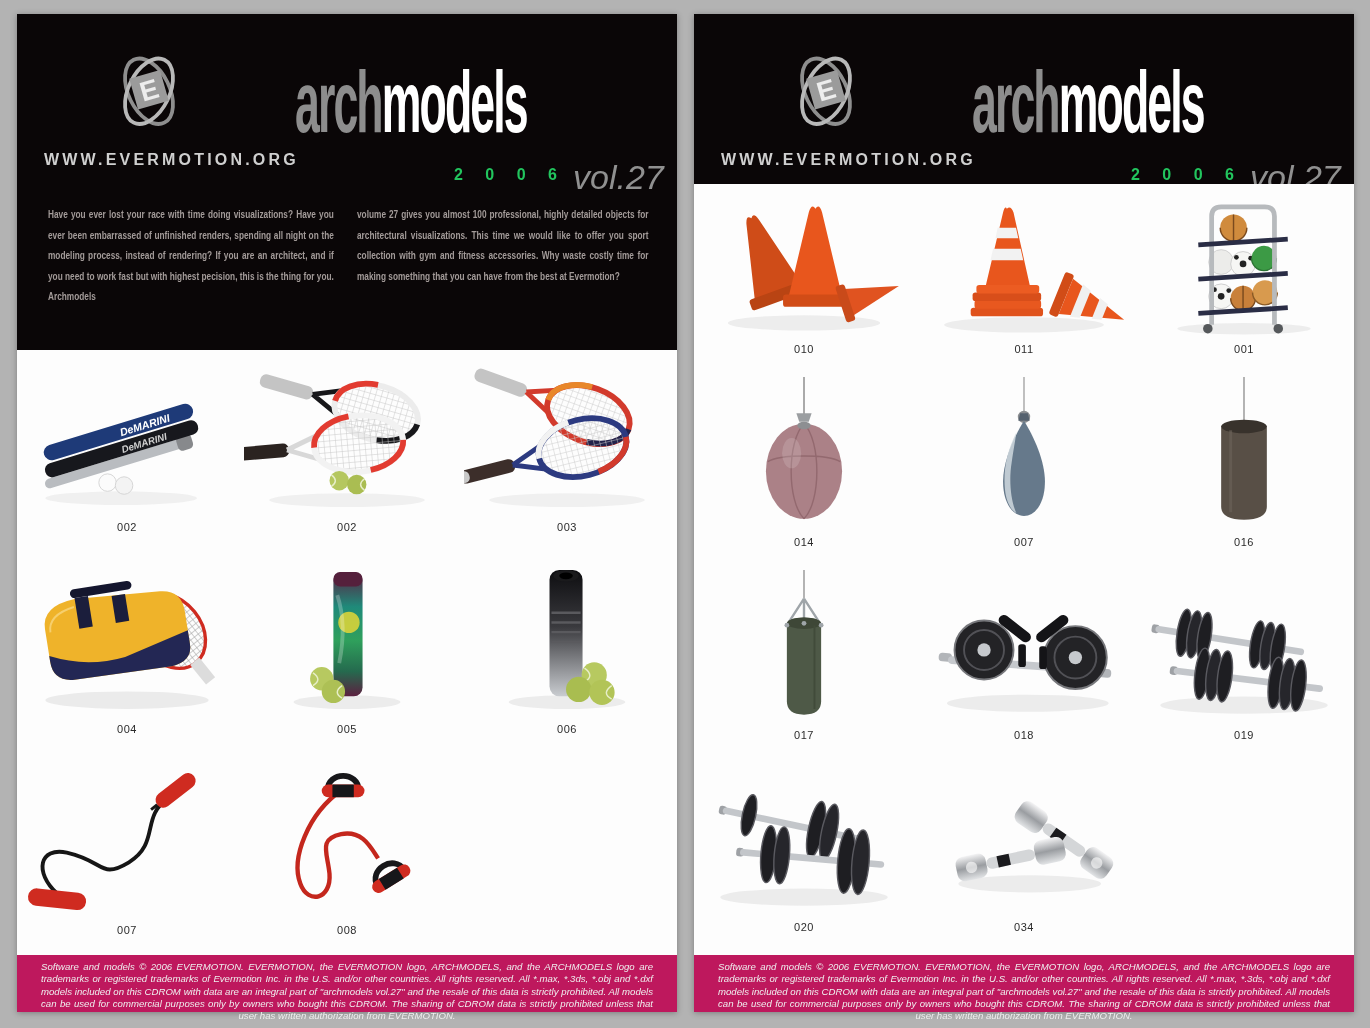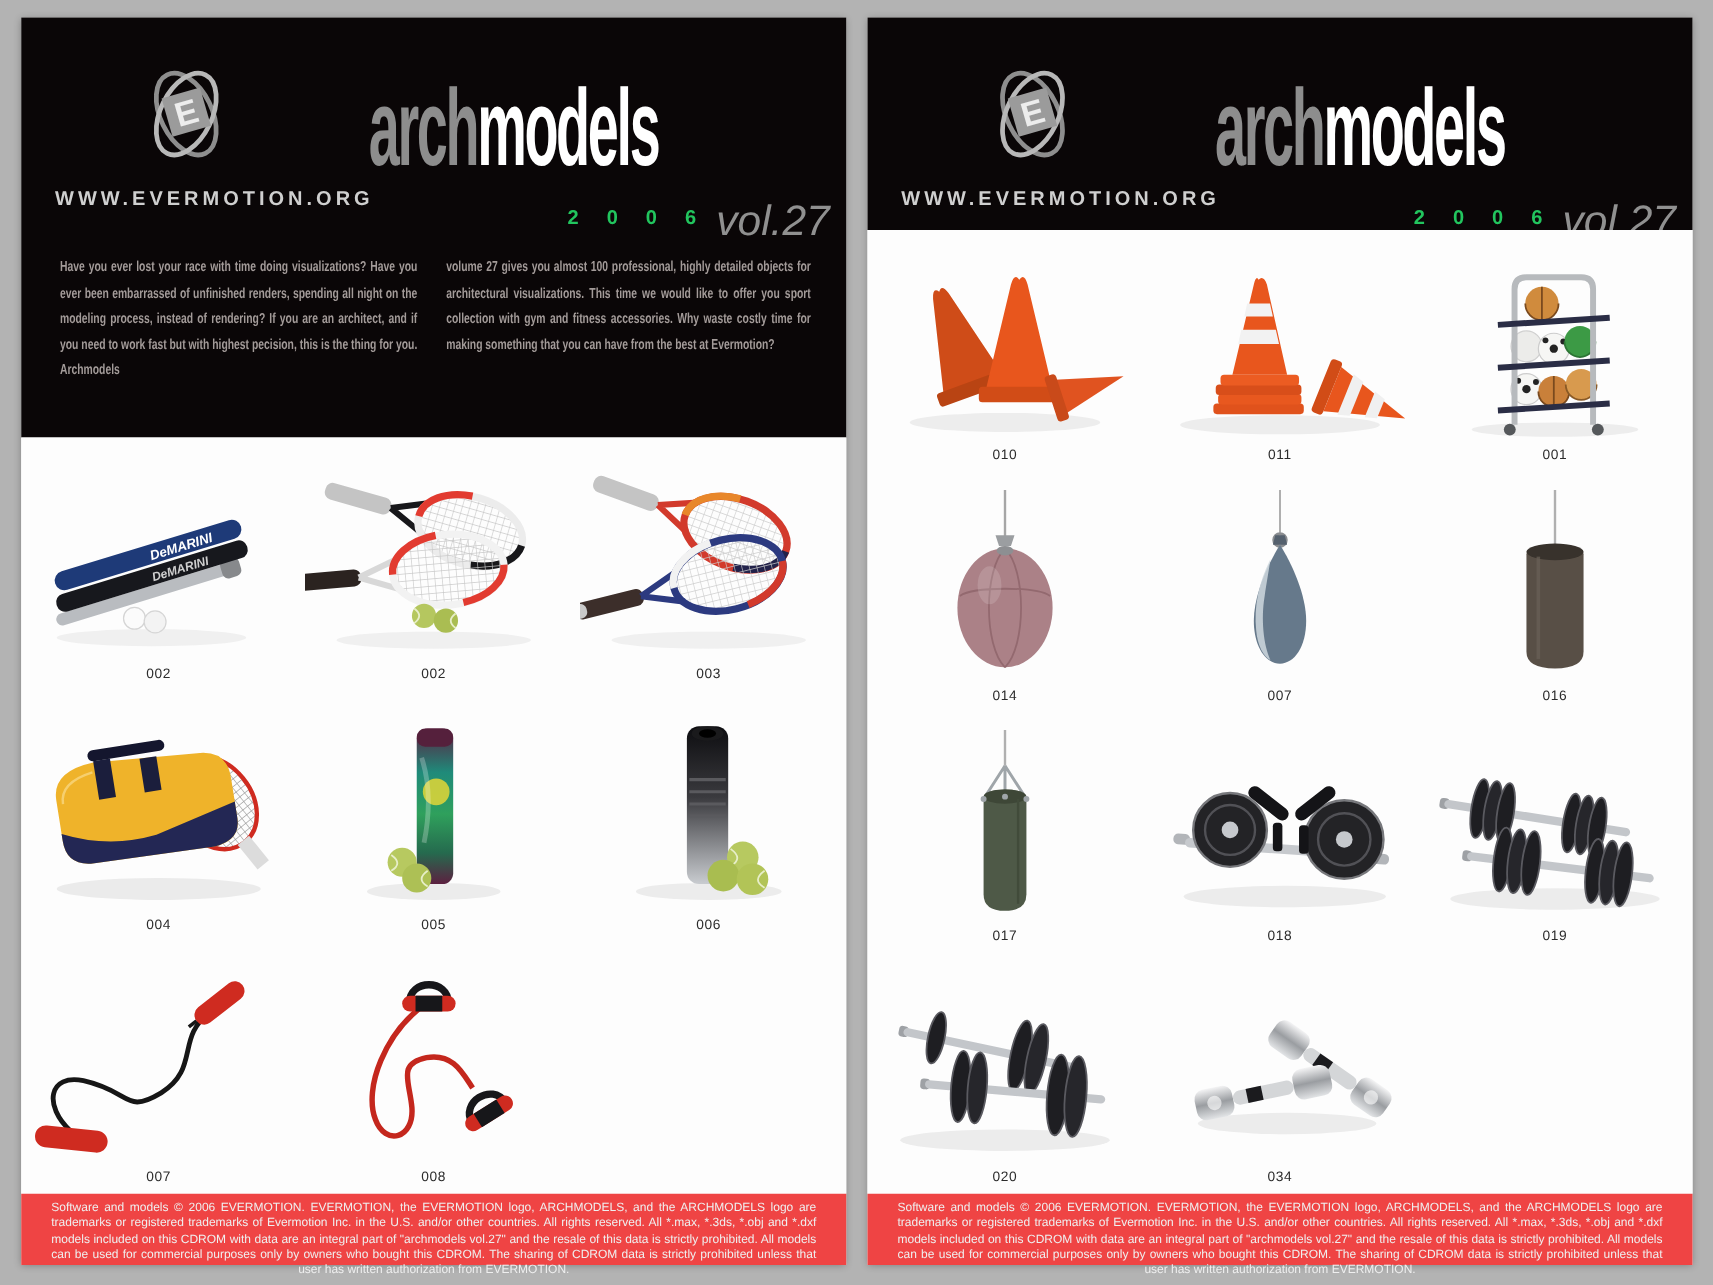--- a/index.html
+++ b/index.html
@@ -50,35 +50,35 @@
 
   
   .content{
     position:absolute;left:0;right:0;bottom:57px;display:grid;
     grid-template-columns:repeat(3,1fr);background:#fdfdfd;
   }
   .page.left .content{top:336px;grid-template-rows:repeat(3,1fr);}
   .page.right .content{top:170px;grid-template-rows:repeat(4,1fr);}
   .cell{
     display:flex;flex-direction:column;align-items:center;
-    justify-content:flex-end;overflow:hidden;
+    justify-content:flex-start;overflow:hidden;
   }
   .cell svg.art{display:block;}
   .page.left .cell svg.art{width:206px;height:170px;}
   .page.right .cell svg.art{width:206px;height:158px;}
   .num{
     font-size:11px;color:#2b2b2b;letter-spacing:.5px;margin:1px 0 7px;
     text-align:center;
   }
 
   
   .footer{
-    position:absolute;left:0;right:0;bottom:0;height:57px;background:#ef4444;
+    position:absolute;left:0;right:0;bottom:0;height:57px;background:#be185d;
     box-sizing:border-box;padding:6px 24px 0;color:#efefef;font-size:9.6px;
-    line-height:12.3px;text-align:justify;text-align-last:center;
+    line-height:12.3px;text-align:justify;text-align-last:center;font-style:italic;
   }
 </style>
 </head>
 <body>
 
 <div class="page left">
   <div class="header">
     <svg class="logo" viewBox="0 0 100 130">
       <ellipse cx="50" cy="64" rx="27" ry="46" fill="none" stroke="#8e8e8e" stroke-width="5" transform="rotate(-26 50 64)"></ellipse>
       <ellipse cx="50" cy="64" rx="27" ry="46" fill="none" stroke="#b8b8b8" stroke-width="5" transform="rotate(26 50 64)"></ellipse>

